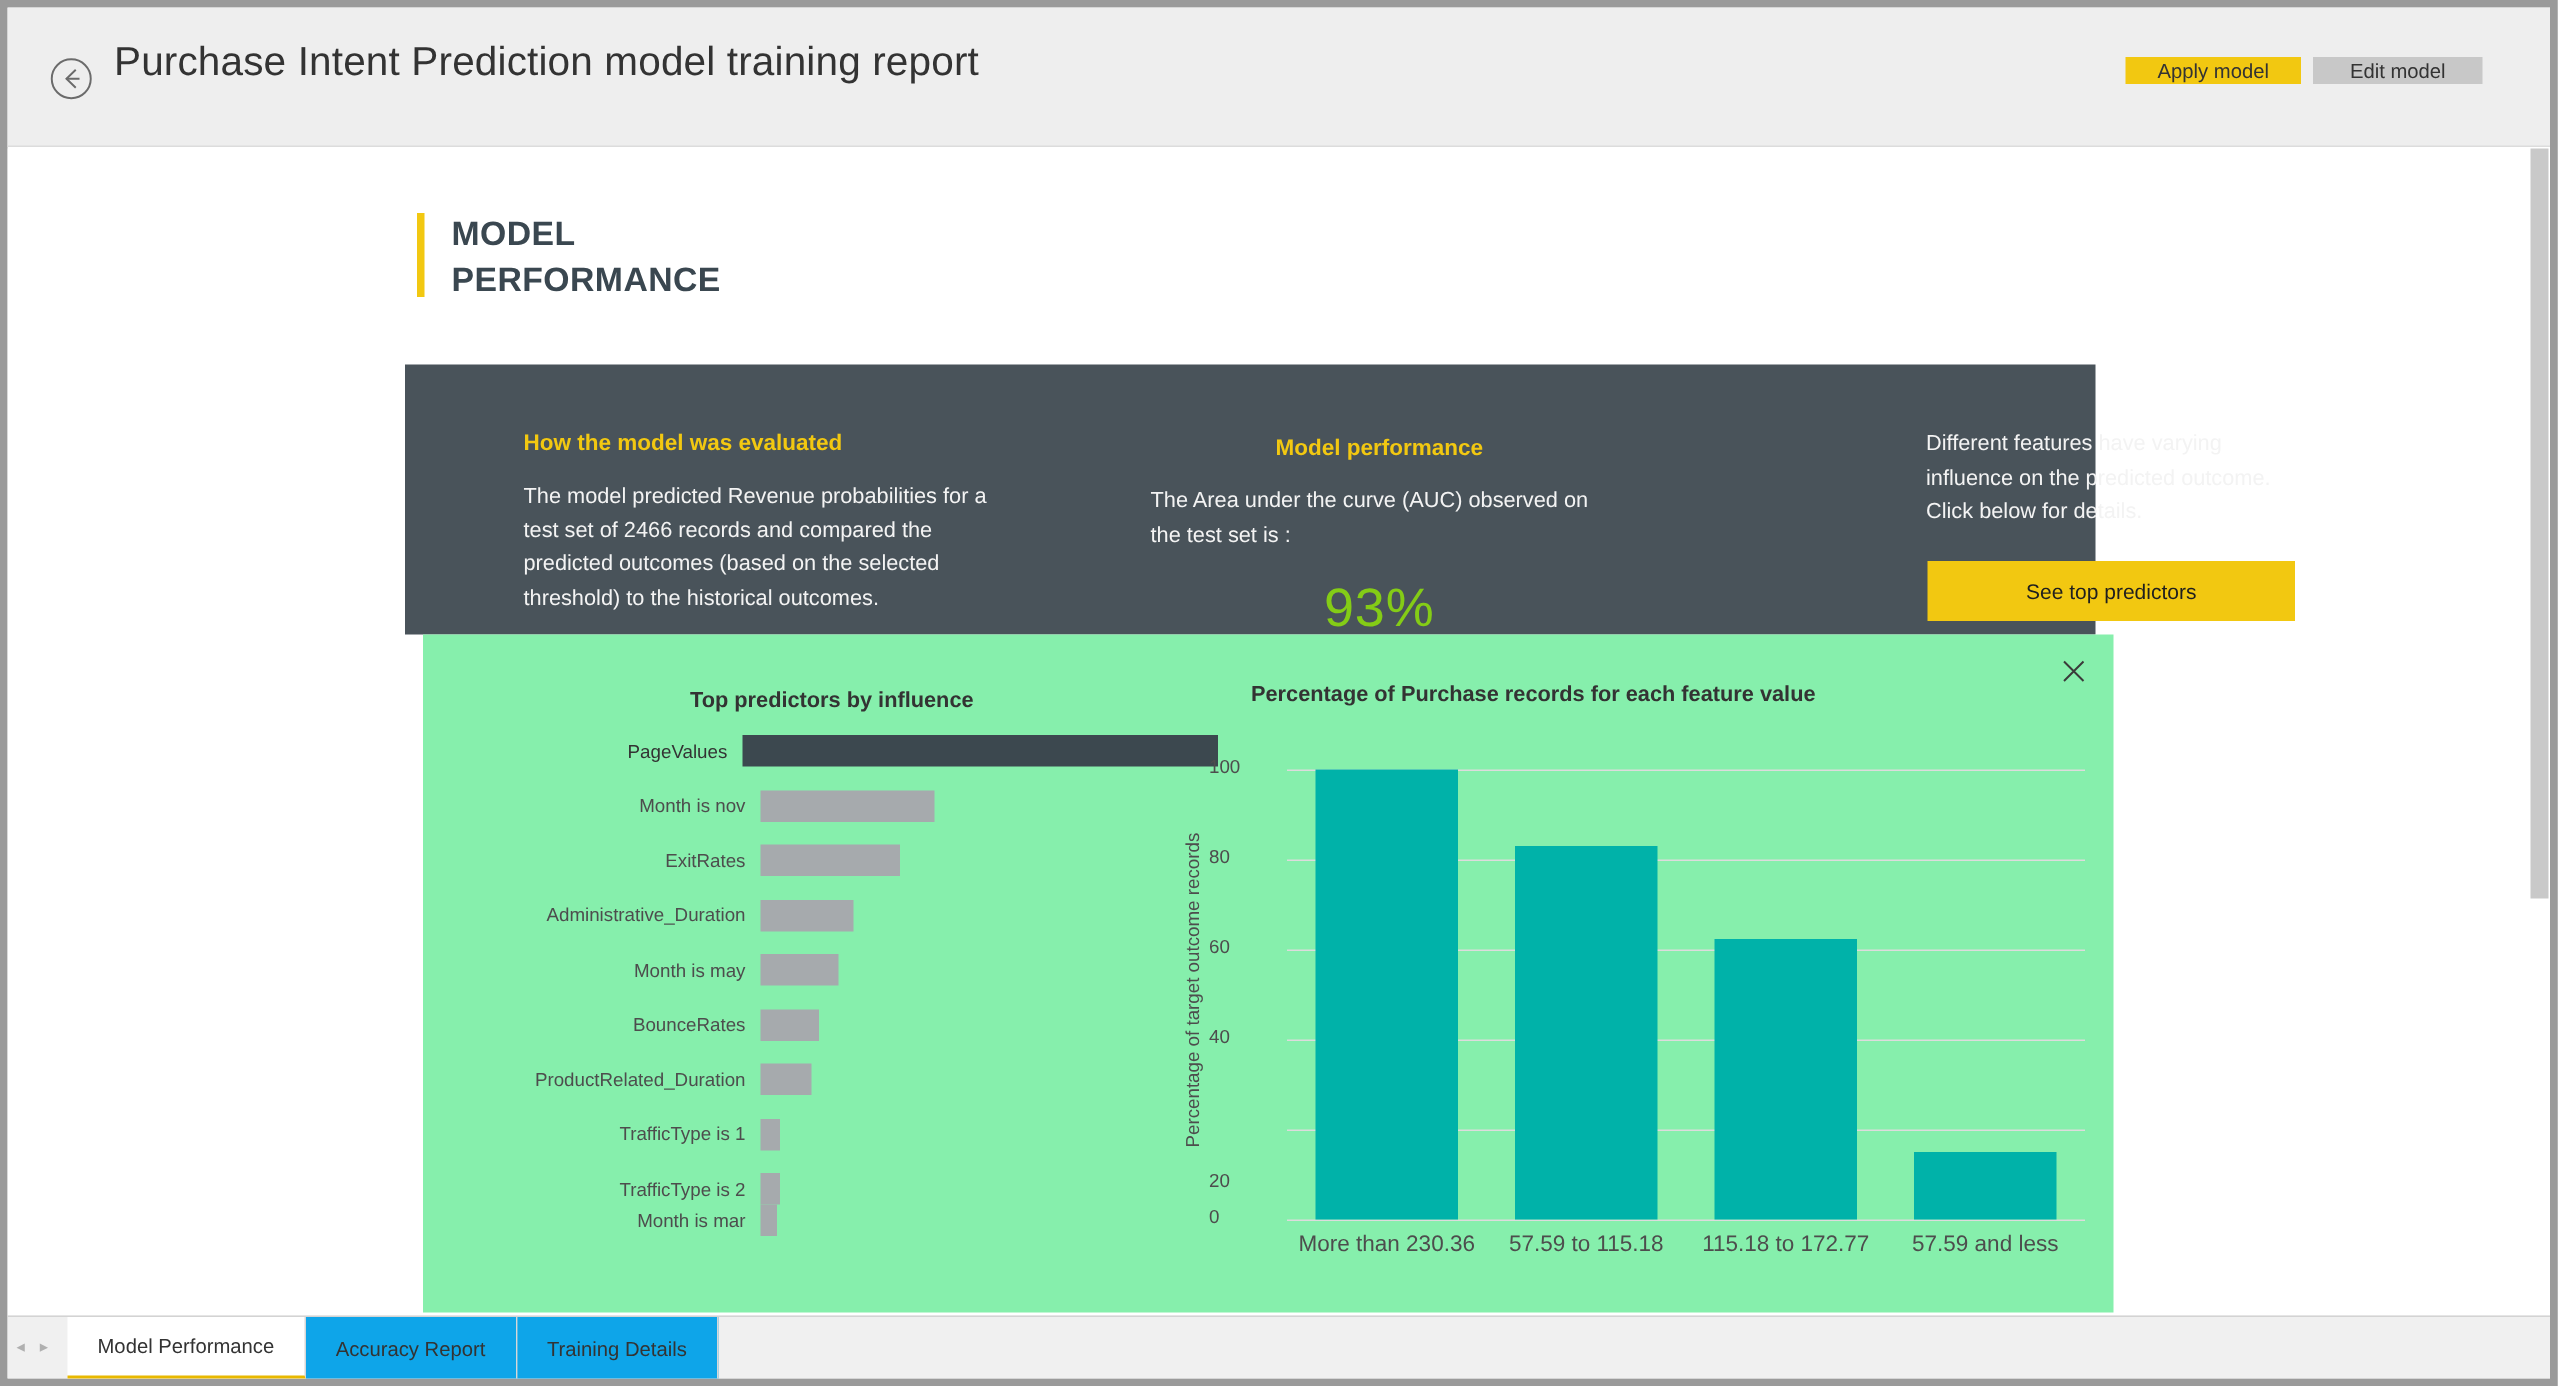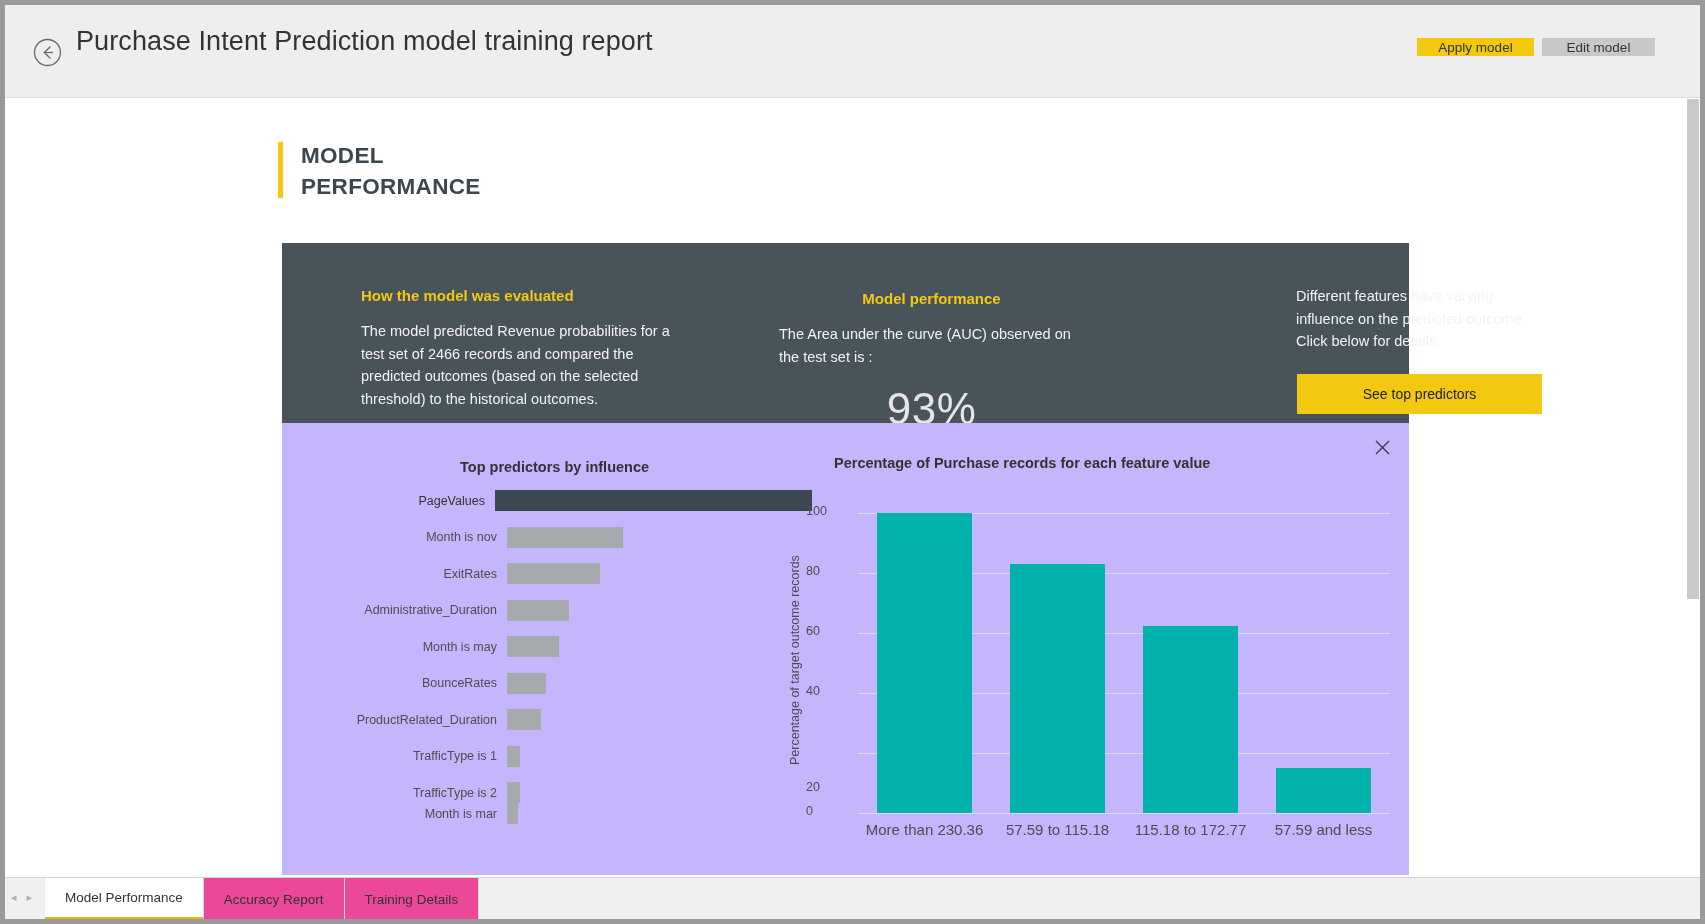--- a/index.html
+++ b/index.html
@@ -70,55 +70,55 @@
     margin-right: 18px; margin-top: 2px;
   }
   .section-title {
     font-size: 22.5px; font-weight: bold; color: #3a4750;
     line-height: 31px;
     letter-spacing: 0.3px;
   }
 
   
   .info-panel {
-    position: absolute; left: 277px; top: 144px;
+    position: absolute; left: 265px; top: 144px;
     width: 1127px; height: 180px;
     background: #49535a;
   }
   .ip-col { position: absolute; }
   .ip-h {
     font-size: 15px; font-weight: bold; color: #f2c811;
     margin-bottom: 16px;
   }
   .ip-p {
     font-size: 14.5px; color: #f3f3f3; line-height: 22.5px;
   }
   #ip-col-1 { left: 79px; top: 44px; width: 330px; }
   #ip-col-1 .ip-h { text-align: left; }
   #ip-col-2 { left: 497px; top: 47px; width: 305px; }
   #ip-col-2 .ip-h { text-align: center; }
   #ip-auc {
-    font-size: 44px; color: #e5e5e5; font-weight: 400;
+    font-size: 36px; color: #84cc16; font-weight: 400;
     text-align: center; margin-top: 16px; letter-spacing: 0.5px;
   }
   #ip-col-3 { left: 1014px; top: 42px; width: 246px; }
   #see-top-predictors {
     position: absolute; left: 1015px; top: 131px;
     width: 245px; height: 40px;
     background: #f2c811; border: none;
     font-family: "Liberation Sans", sans-serif;
     font-size: 14px; color: #1f1f1f;
     cursor: pointer;
   }
 
   
   .charts-panel {
     position: absolute; left: 277px; top: 324px;
     width: 1127px; height: 452px;
-    background: #c4b5fd;
+    background: #86efac;
   }
   .close-x {
     position: absolute; right: 15px; top: 12px;
     width: 24px; height: 24px; cursor: pointer;
     display: flex; align-items: center; justify-content: center;
   }
   .chart-title {
     position: absolute;
     font-size: 14.5px; font-weight: bold; color: #333333;
     white-space: nowrap;
@@ -186,21 +186,21 @@
     display: flex; gap: 10px;
   }
   .tab-nav { font-size: 11px; color: #b0b0b0; cursor: pointer; }
   .tabs { position: absolute; left: 40px; top: 0; display: flex; height: 42px; }
   .tab {
     height: 42px; padding: 0 20px;
     display: flex; align-items: center; justify-content: center;
     font-size: 13.5px; color: #333333;
     border-right: 1px solid #d7d7d7;
     cursor: pointer;
-    background: #ec4899;
+    background: #0ea5e9;
   }
   .tab.active {
     background: #ffffff;
     border-bottom: 3px solid #e8b800;
     font-weight: 400;
   }
 
   
   .vscroll {
     position: absolute; right: 0; top: 94px;

